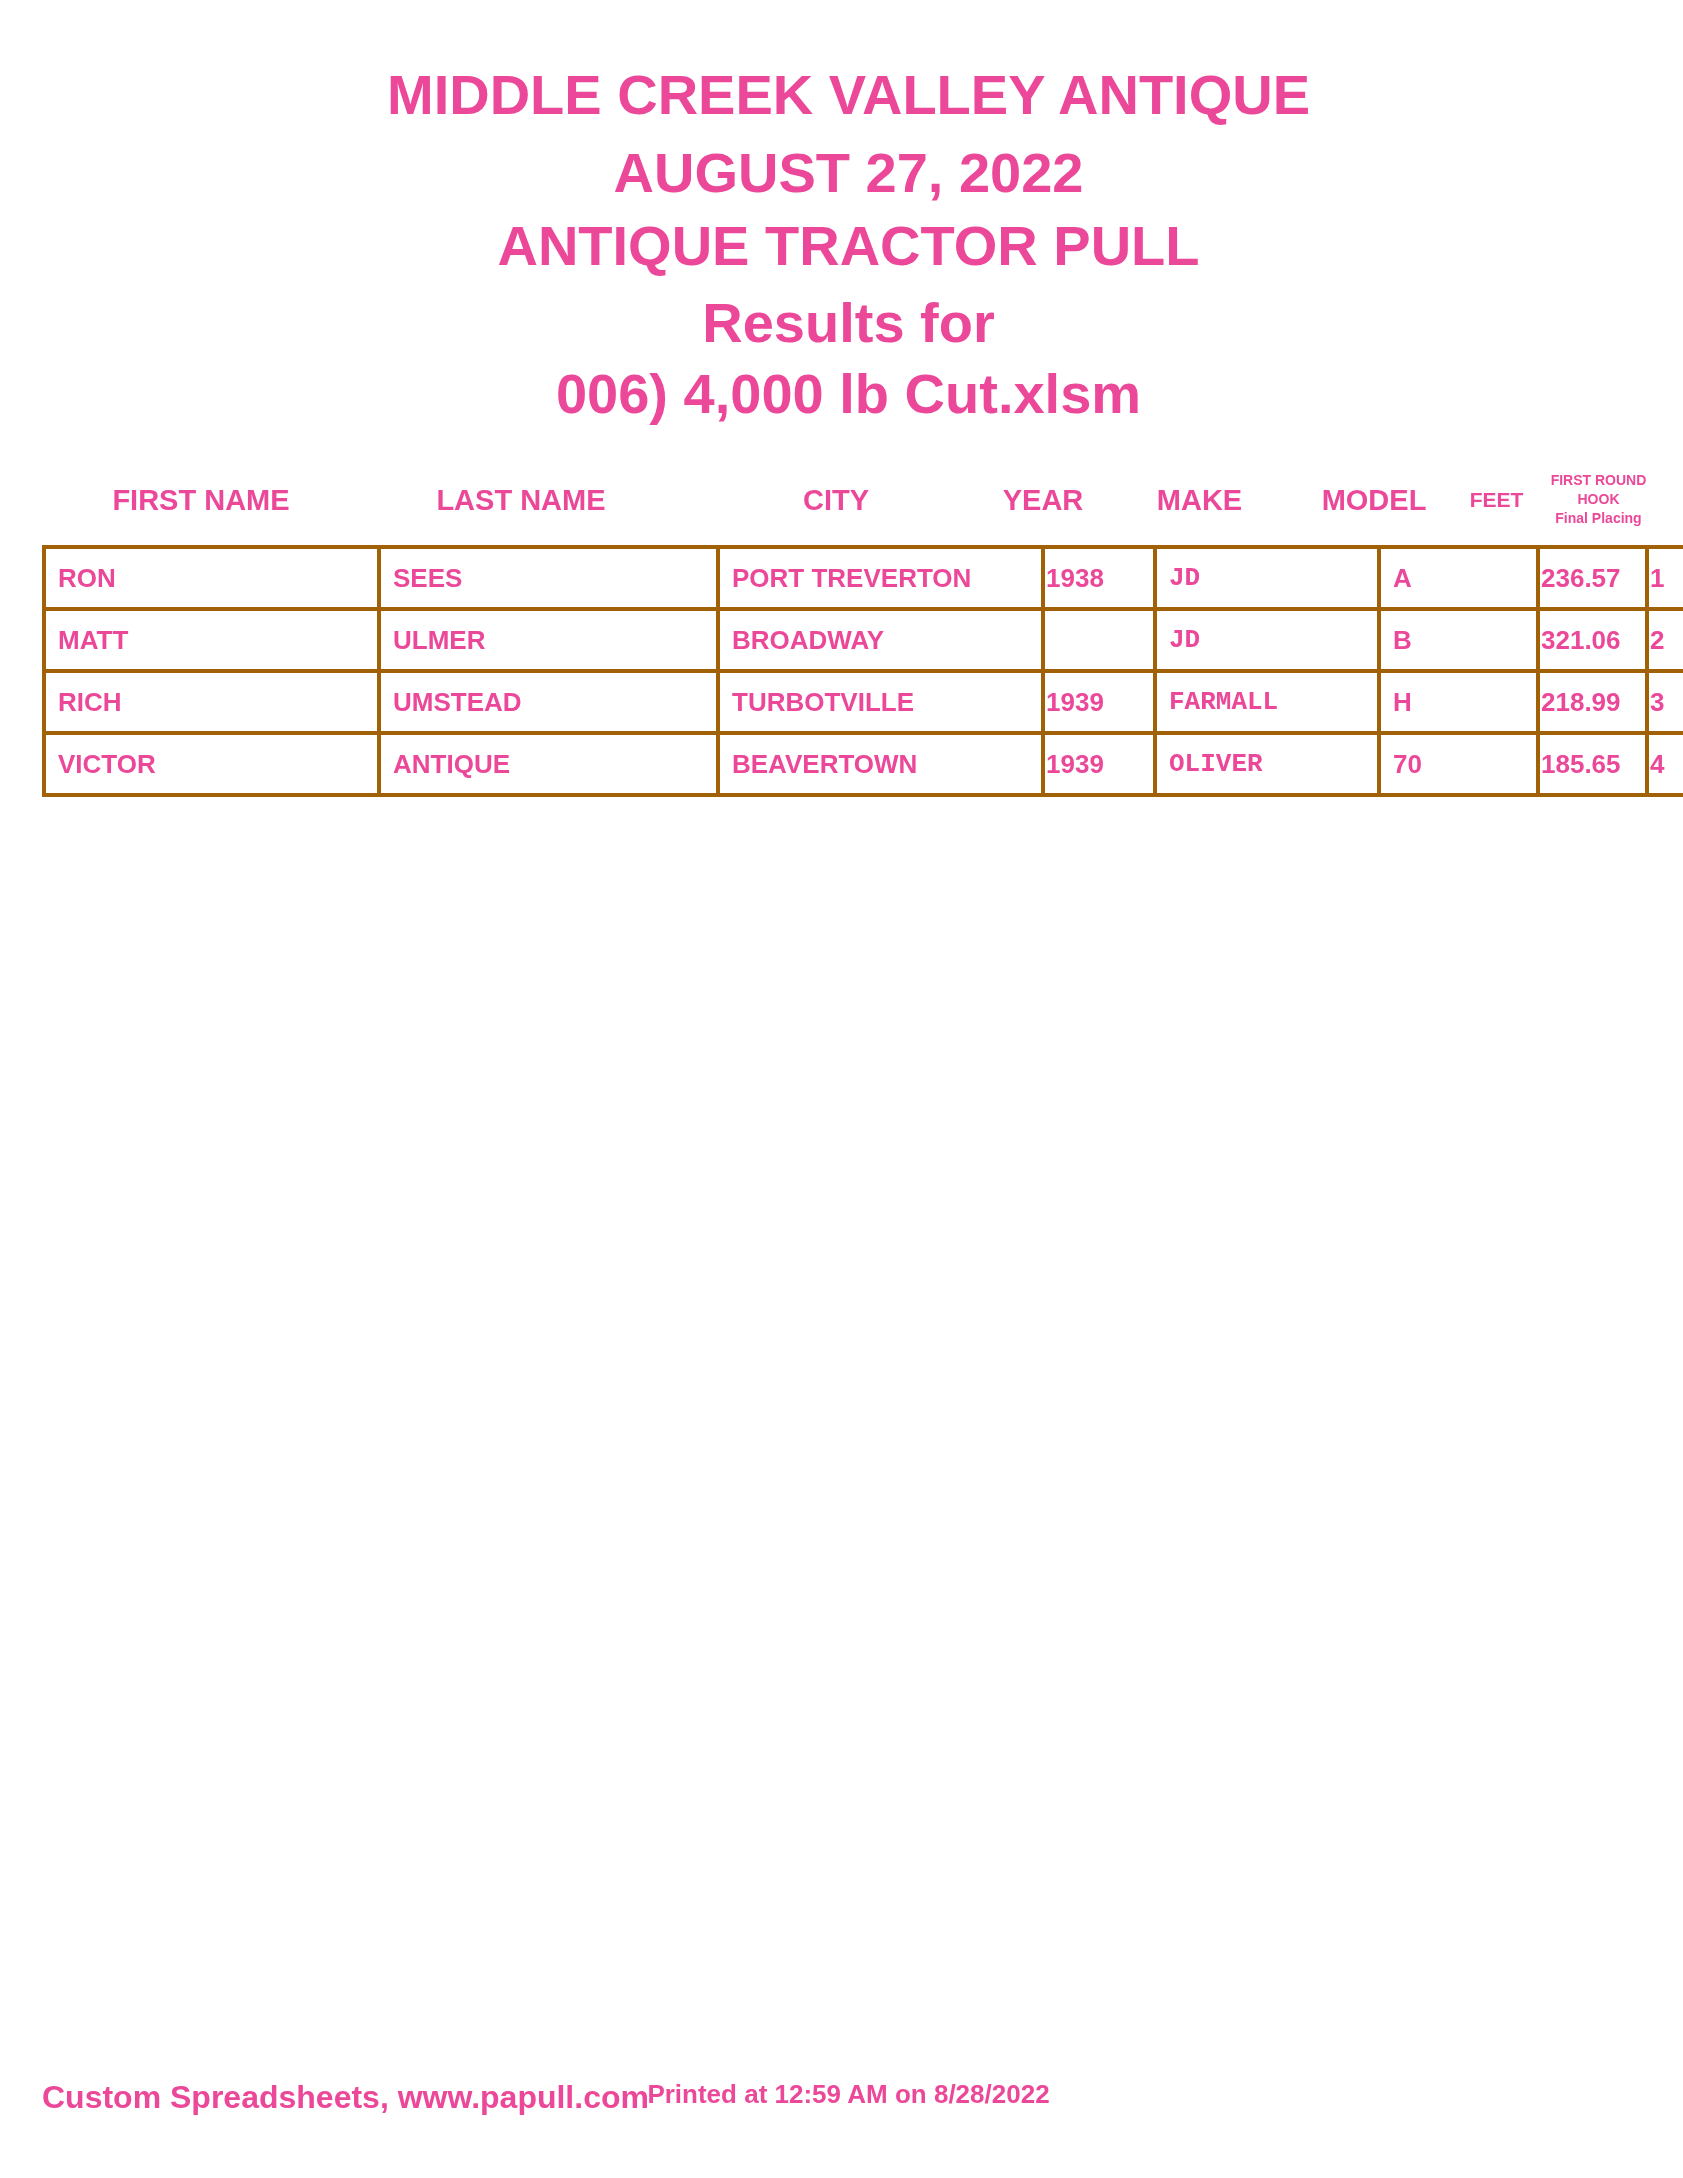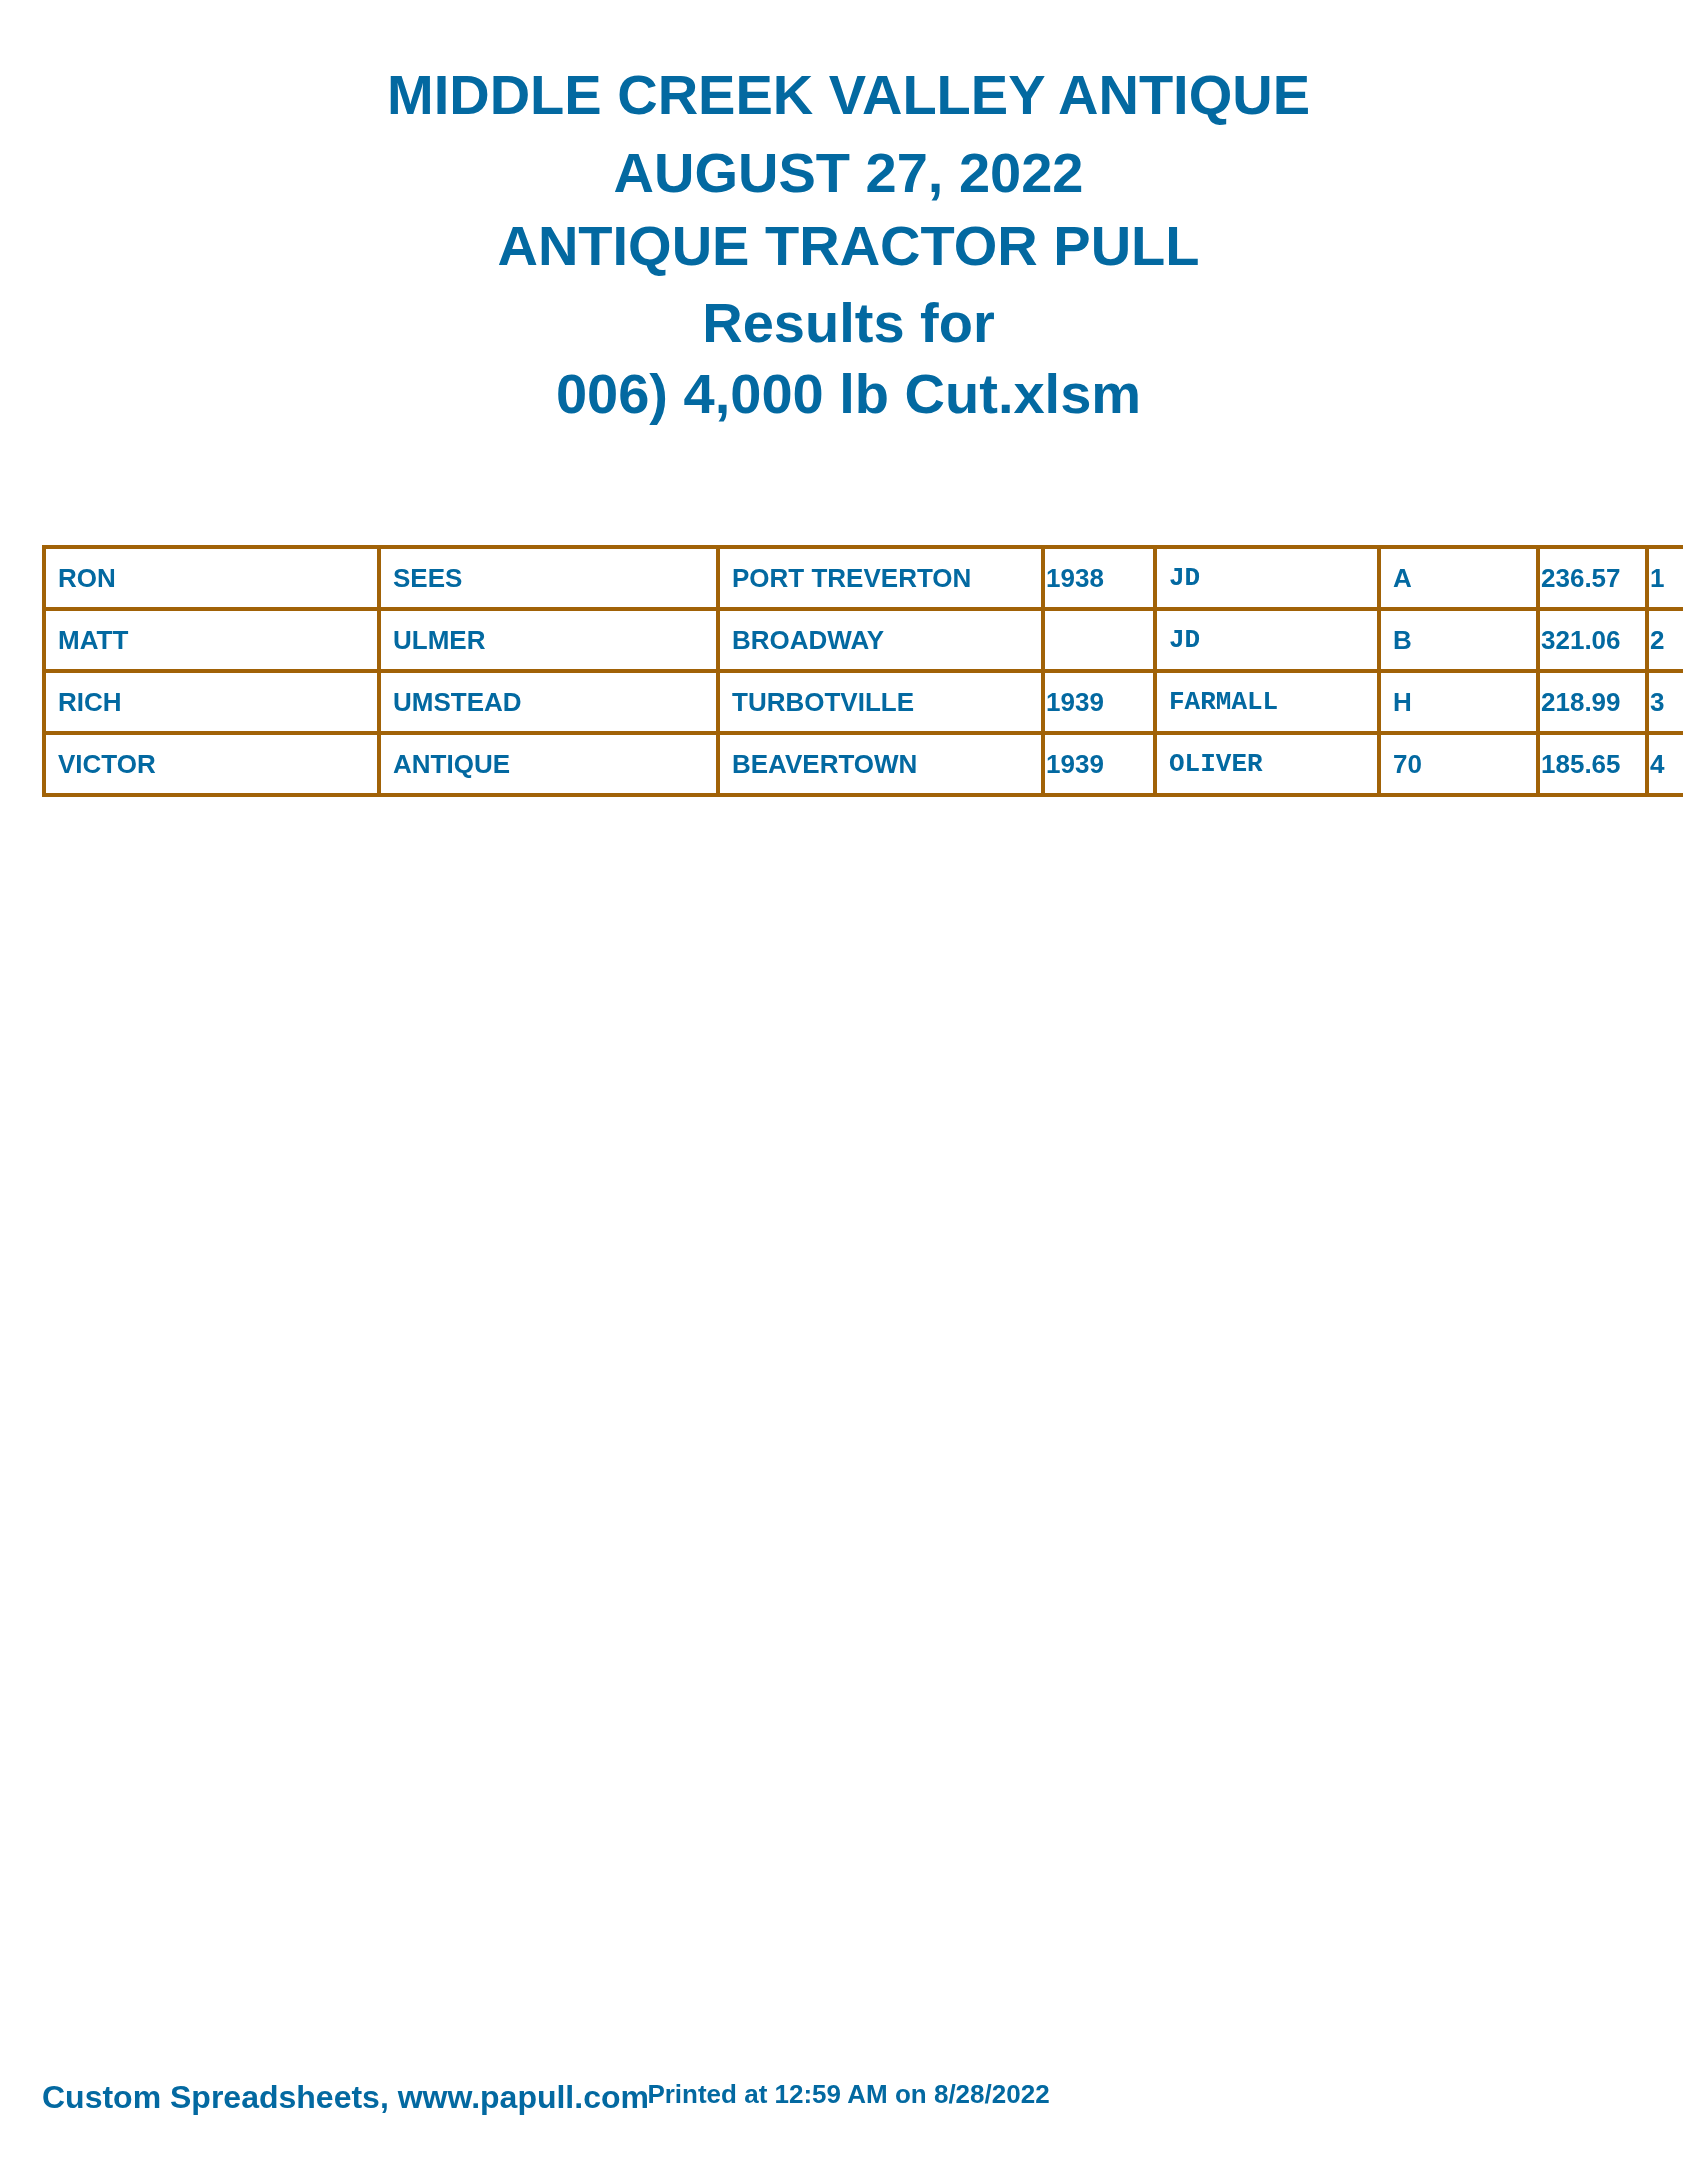--- a/index.html
+++ b/index.html
@@ -3,21 +3,21 @@
 <meta charset="utf-8">
 <style>
   html,body{margin:0;padding:0;background:#ffffff;}
   .page{
     position:relative;
     width:1683px;
     height:2178px;
     background:#ffffff;
     overflow:hidden;
     font-family:"Liberation Sans", sans-serif;
-    color:#0369a1;
+    color:#ec4899;
   }
   
   .title-line{
     position:absolute;
     left:0;
     width:1697px;            
     text-align:center;
     font-weight:700;
     font-size:56px;
     line-height:56px;
@@ -107,20 +107,34 @@
 <div class="page">
 
   <div class="title-block">
     <div class="title-line t1">MIDDLE CREEK VALLEY ANTIQUE</div>
     <div class="title-line t2">AUGUST 27, 2022</div>
     <div class="title-line t3">ANTIQUE TRACTOR PULL</div>
     <div class="title-line t4">Results for</div>
     <div class="title-line t5">006) 4,000 lb Cut.xlsm</div>
   </div>
 
+  <div class="col-headers">
+    <div class="h">FIRST NAME</div>
+    <div class="h">LAST NAME</div>
+    <div class="h">CITY</div>
+    <div class="h">YEAR</div>
+    <div class="h">MAKE</div>
+    <div class="h">MODEL</div>
+    <div class="h small">FEET</div>
+    <div class="h multi">
+      <div>FIRST ROUND</div>
+      <div>HOOK</div>
+      <div>Final Placing</div>
+    </div>
+  </div>
 
   <table class="results">
     <tbody>
       <tr>
         <td class="al">RON</td>
         <td class="al">SEES</td>
         <td class="al">PORT TREVERTON</td>
         <td class="ac">1938</td>
         <td class="al">JD</td>
         <td class="al">A</td>

